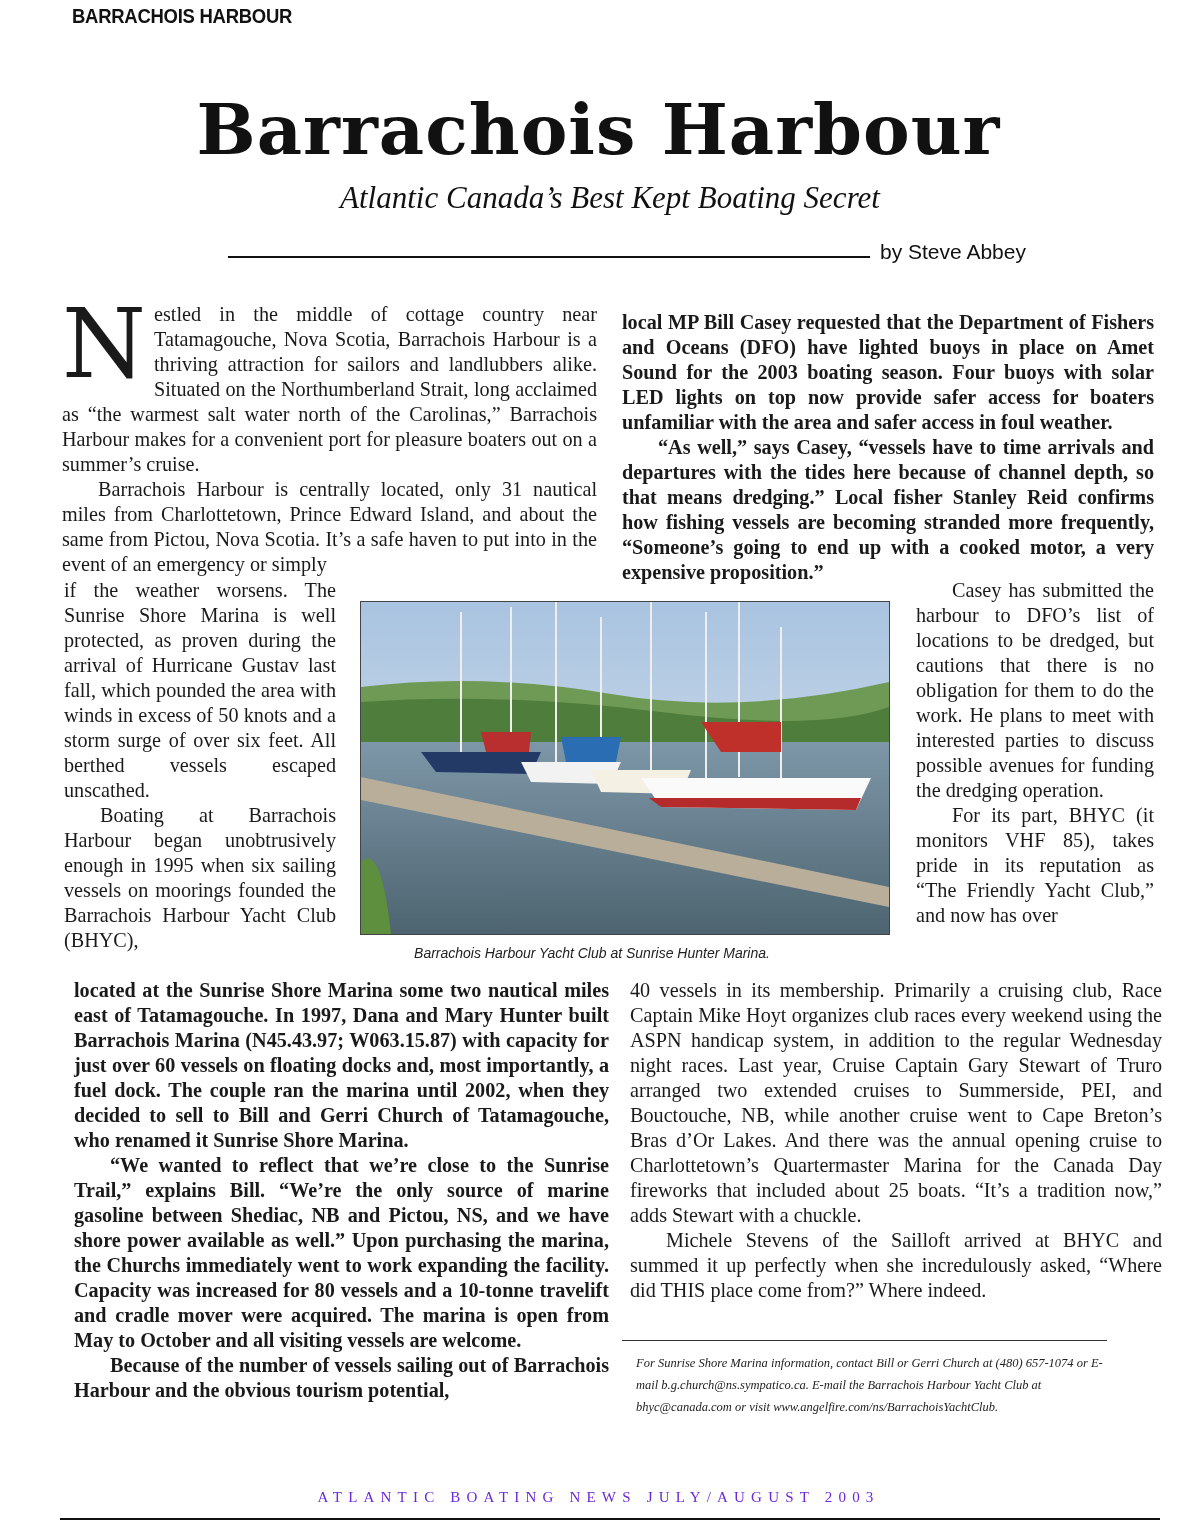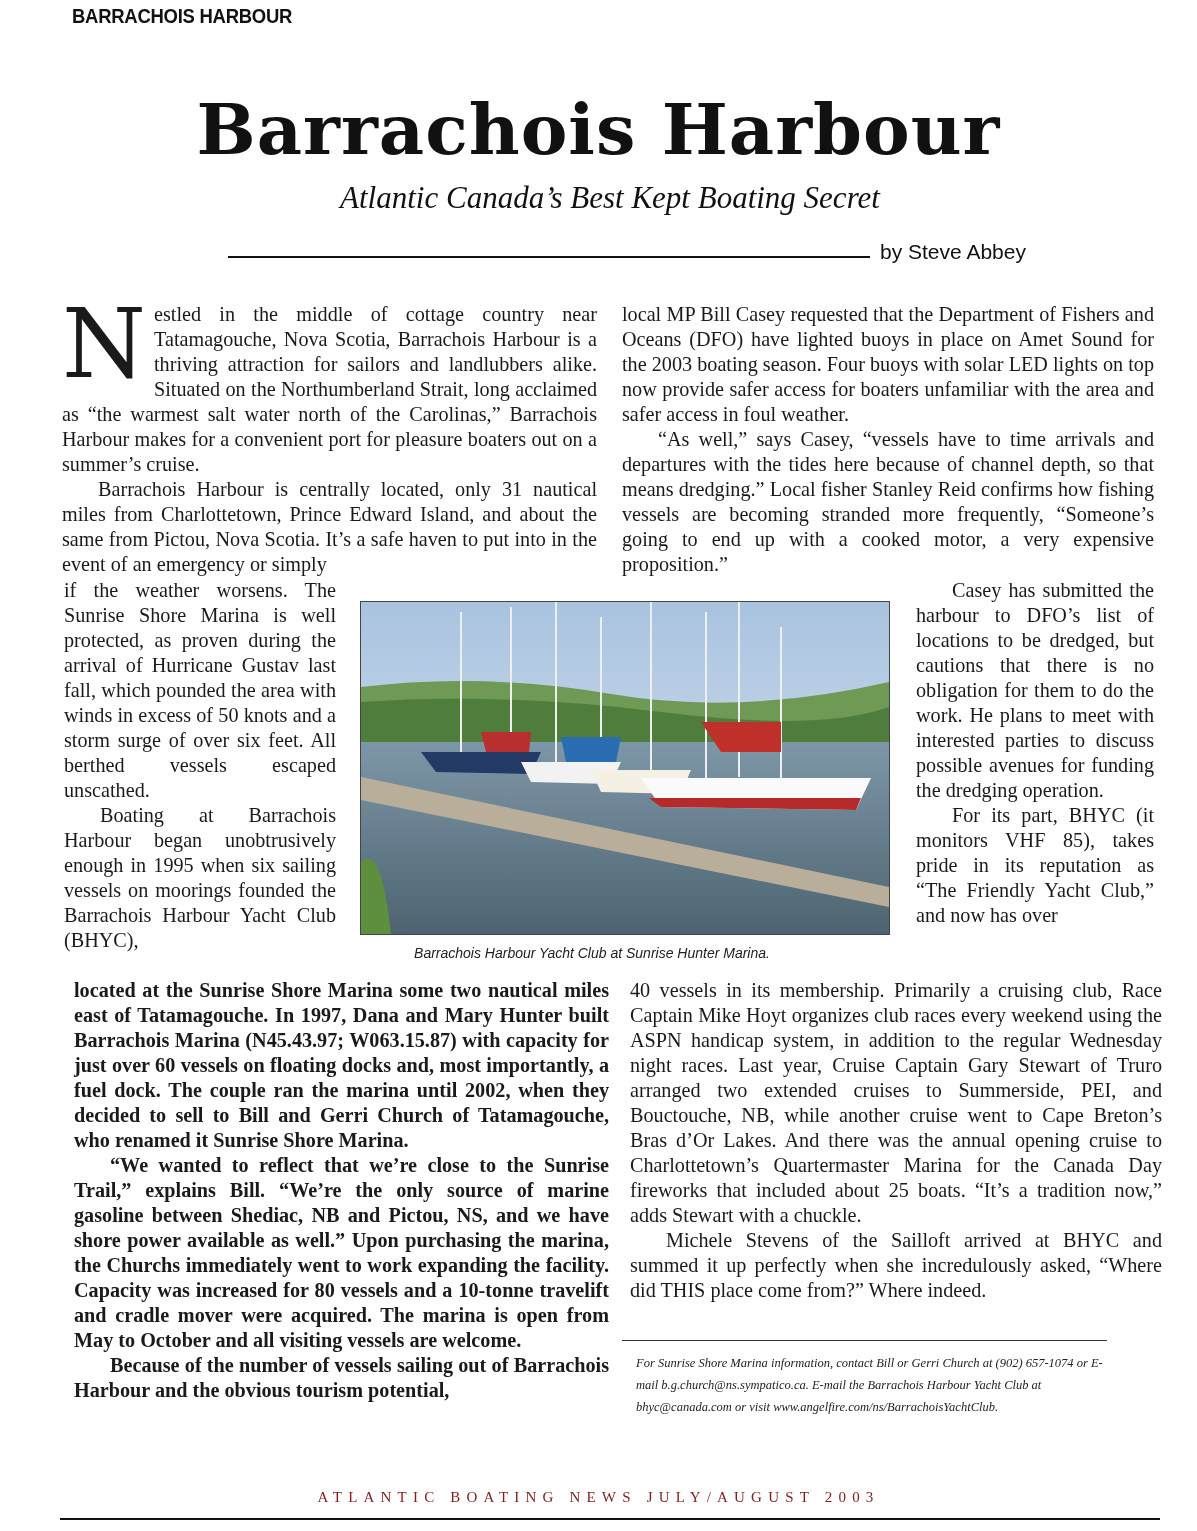--- a/index.html
+++ b/index.html
@@ -8,29 +8,29 @@
   .title { position: absolute; left: 0; right: 0; top: 88px; text-align: center; font-family: "DejaVu Serif", serif; font-weight: bold; font-size: 70px; letter-spacing: 1px; color: #111; }
   .subtitle { position: absolute; left: 0; width: 1220px; top: 180px; text-align: center; font-style: italic; font-size: 31px; color: #111; }
   .byline-rule { position: absolute; left: 228px; width: 642px; top: 256px; border-top: 2px solid #111; }
   .byline { position: absolute; left: 880px; top: 240px; font-family: "Liberation Sans", sans-serif; font-weight: normal; font-size: 21px; color: #111; }
   .col { position: absolute; font-size: 20.2px; line-height: 25px; text-align: justify; }
   .col p { margin: 0; }
   .col p.indent { text-indent: 36px; }
   .colA { left: 62px; top: 302px; width: 535px; }
   .colA-narrow { left: 64px; top: 578px; width: 272px; }
   .colA-bottom { left: 74px; top: 978px; width: 535px; font-weight: bold; }
-  .colB { left: 622px; top: 302px; width: 532px; }
+  .colB { left: 622px; top: 310px; width: 532px; font-weight: bold; }
   .colB-narrow { left: 916px; top: 578px; width: 238px; }
   .colB-bottom { left: 622px; top: 978px; width: 532px; margin-left: 8px; }
   .dropcap { float: left; font-size: 96px; line-height: 76px; margin: 4px 8px 0 0; font-family: "DejaVu Serif", serif; }
   .photo { position: absolute; left: 360px; top: 601px; width: 528px; height: 332px; border: 1px solid #444; overflow: hidden; }
   .caption { position: absolute; left: 360px; width: 464px; top: 945px; text-align: center; font-family: "Liberation Sans", sans-serif; font-style: italic; font-size: 14px; color: #222; }
   .note-rule { position: absolute; left: 622px; width: 485px; top: 1340px; border-top: 1.5px solid #333; }
   .note { position: absolute; left: 636px; top: 1352px; width: 480px; font-style: italic; font-size: 12.5px; line-height: 22px; color: #222; }
-  .footer { position: absolute; left: 0; width: 1197px; top: 1489px; text-align: center; font-size: 15px; letter-spacing: 6.2px; color: #7f1d1d; font-family: Liberation Serif, serif; }
+  .footer { position: absolute; left: 0; width: 1197px; top: 1489px; text-align: center; font-size: 15px; letter-spacing: 6.2px; color: #6d28d9; font-family: Liberation Serif, serif; }
   .footer-rule { position: absolute; left: 60px; width: 1100px; top: 1518px; border-top: 2px solid #111; }
 </style>
 </head>
 <body>
 
 <div class="section-label">BARRACHOIS HARBOUR</div>
 <h1 class="title" style="margin:0;">Barrachois Harbour</h1>
 <div class="subtitle">Atlantic Canada’s Best Kept Boating Secret</div>
 <div class="byline-rule"></div>
 <div class="byline">by Steve Abbey</div>
@@ -98,16 +98,16 @@
       <path d="M288 196 L500 196 L495 208 L300 205 Z" fill="#b52b2b"></path>
       <path d="M340 120 L420 120 L420 150 L360 150 Z" fill="#c0302b"></path>
       <path d="M200 135 L260 135 L255 160 L205 160 Z" fill="#2a6db2"></path>
       <path d="M120 130 L170 130 L168 150 L125 150 Z" fill="#b92f2f"></path>
     </g>
   </svg>
 </div>
 <div class="caption">Barrachois Harbour Yacht Club at Sunrise Hunter Marina.</div>
 
 <div class="note-rule"></div>
-<div class="note">For Sunrise Shore Marina information, contact Bill or Gerri Church at (902) 657-1074 or E-mail b.g.church@ns.sympatico.ca. E-mail the Barrachois Harbour Yacht Club at bhyc@canada.com or visit www.angelfire.com/ns/BarrachoisYachtClub.</div>
+<div class="note">For Sunrise Shore Marina information, contact Bill or Gerri Church at (480) 657-1074 or E-mail b.g.church@ns.sympatico.ca. E-mail the Barrachois Harbour Yacht Club at bhyc@canada.com or visit www.angelfire.com/ns/BarrachoisYachtClub.</div>
 
 <div class="footer">ATLANTIC BOATING NEWS JULY/AUGUST 2003</div>
 <div class="footer-rule"></div>
 
 </body></html>

